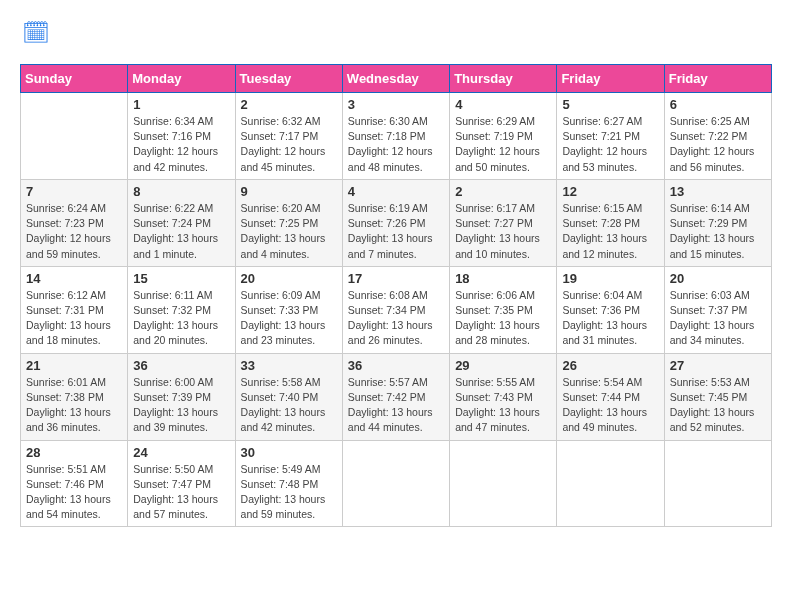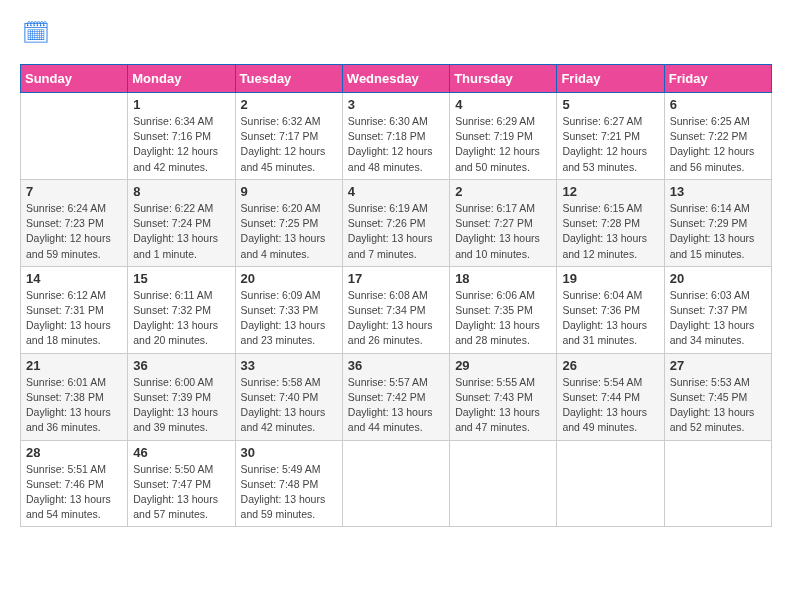--- a/index.html
+++ b/index.html
@@ -247,21 +247,21 @@
           <span class="day-number">27</span>
           <div class="day-info">Sunrise: 5:53 AM<br>Sunset: 7:45 PM<br>Daylight: 13 hours<br>and 52 minutes.</div>
         </td>
       </tr>
       <tr>
         <td>
           <span class="day-number">28</span>
           <div class="day-info">Sunrise: 5:51 AM<br>Sunset: 7:46 PM<br>Daylight: 13 hours<br>and 54 minutes.</div>
         </td>
         <td>
-          <span class="day-number">46</span>
+          <span class="day-number">24</span>
           <div class="day-info">Sunrise: 5:50 AM<br>Sunset: 7:47 PM<br>Daylight: 13 hours<br>and 57 minutes.</div>
         </td>
         <td>
           <span class="day-number">30</span>
           <div class="day-info">Sunrise: 5:49 AM<br>Sunset: 7:48 PM<br>Daylight: 13 hours<br>and 59 minutes.</div>
         </td>
         <td class="empty-cell"></td>
         <td class="empty-cell"></td>
         <td class="empty-cell"></td>
         <td class="empty-cell"></td>

